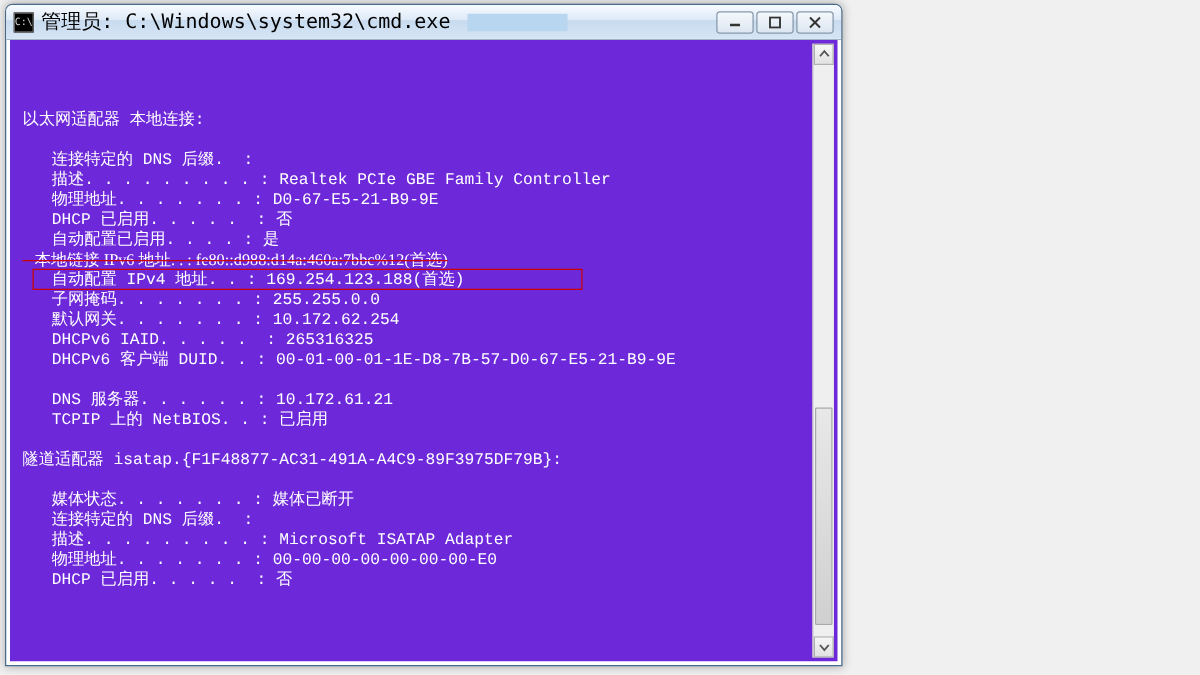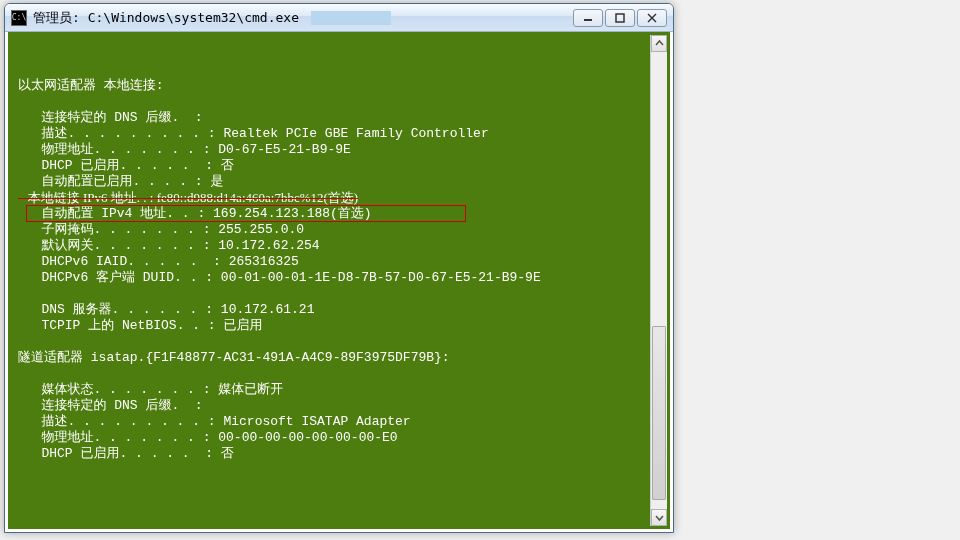--- a/index.html
+++ b/index.html
@@ -33,21 +33,21 @@
     }
     .titlebar-icon {
       width: 16px; height: 16px;
       background: #000;
       border: 1px solid #666;
       margin-right: 6px;
       display:flex;align-items:center;justify-content:center;
       font-size:8px;color:#ccc;font-family:monospace;
     }
     .titlebar-text {
-      font-size: 13px;
+      font-size: 16px;
       color: #000;
       flex: 1;
       white-space: nowrap;
       overflow: hidden;
     }
     .redacted {
       display:inline-block; width:80px; height:14px;
       background:#b8d6f0; vertical-align:middle;
       margin-left:4px;
     }
@@ -60,26 +60,26 @@
       background: linear-gradient(to bottom,#f4f8fc,#dce6f1);
       border-radius: 3px;
       display:flex;align-items:center;justify-content:center;
       margin-left:2px;
       font-size:11px;color:#444;
       cursor:pointer;
     }
     .win-btn svg { display:block; }
     .console {
       flex: 1;
-      background: #4d7c0f;
+      background: #6d28d9;
       color: #fff;
       font-family: "NSimSun","SimSun", "Courier New", monospace;
       font-size: 13px;
       line-height: 16px;
-      padding: 14px 4px 6px 10px;
+      padding: 24px 4px 6px 10px;
       position: relative;
       overflow: hidden;
       margin: 0 3px 3px 3px;
       white-space: pre;
     }
     .console-inner { position:relative; }
     .row { display:flex; }
     .lbl { white-space: pre; }
     .dots { white-space: pre; }
     .val { white-space: pre; }

